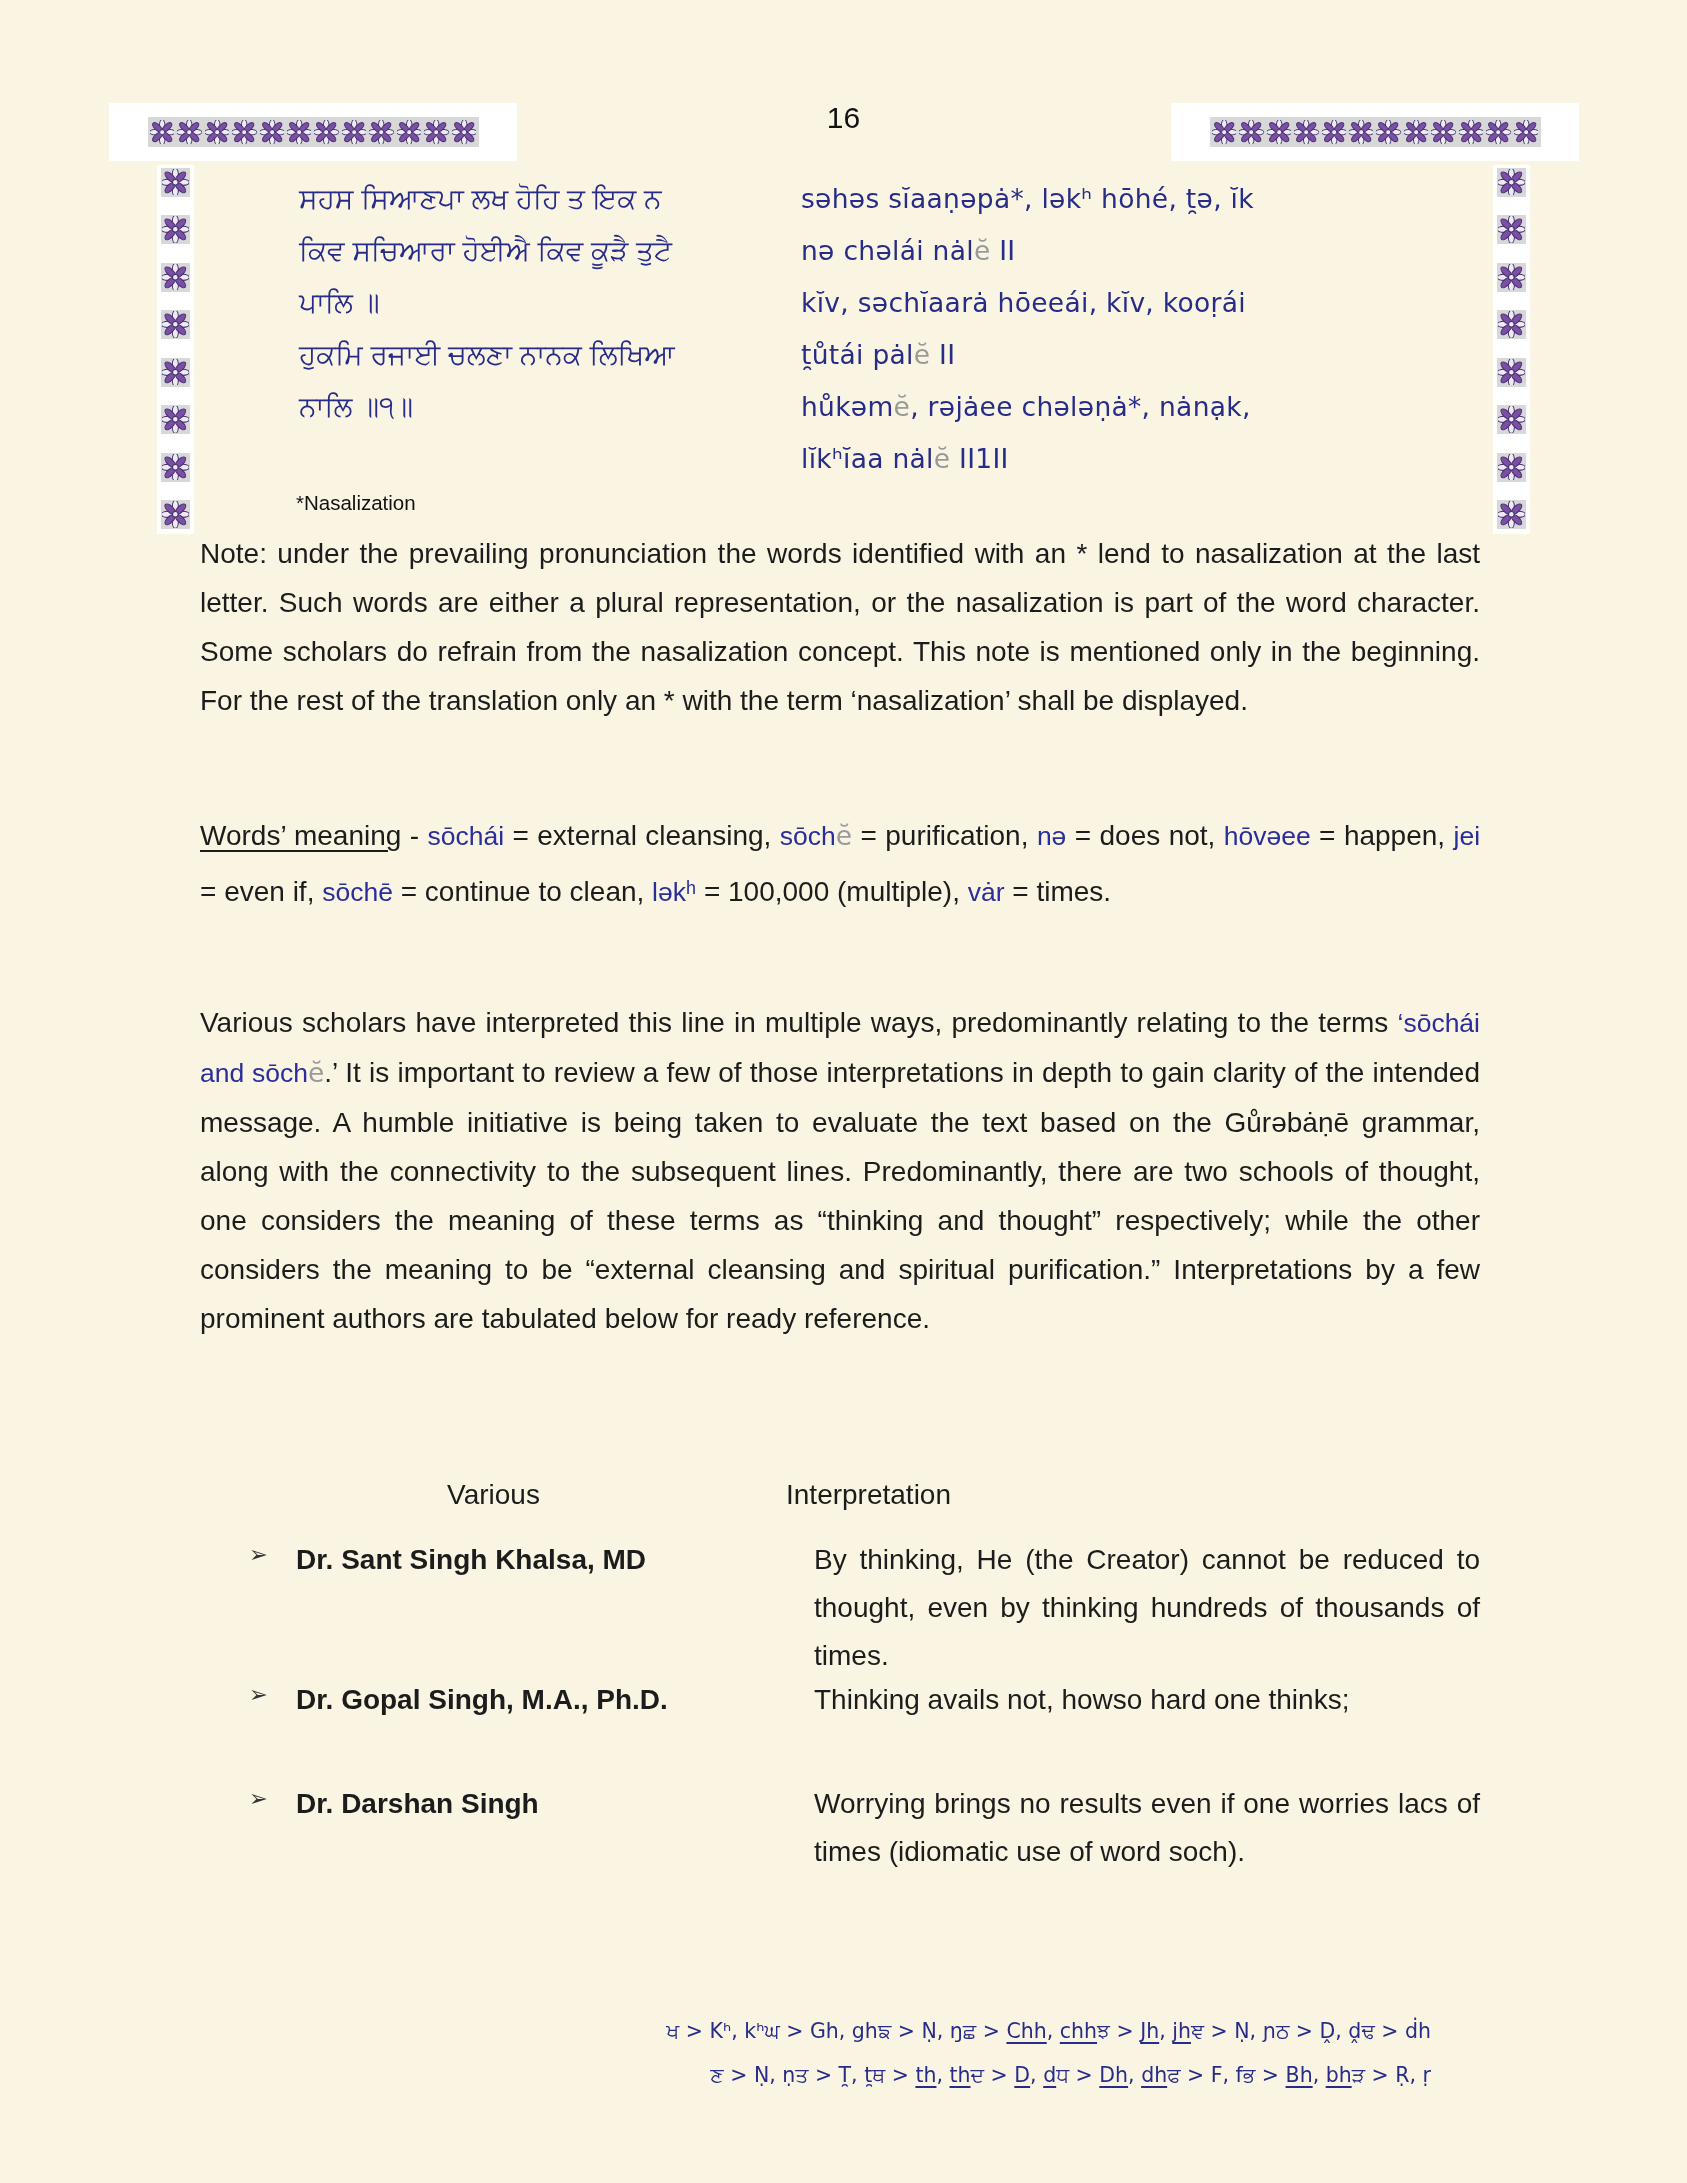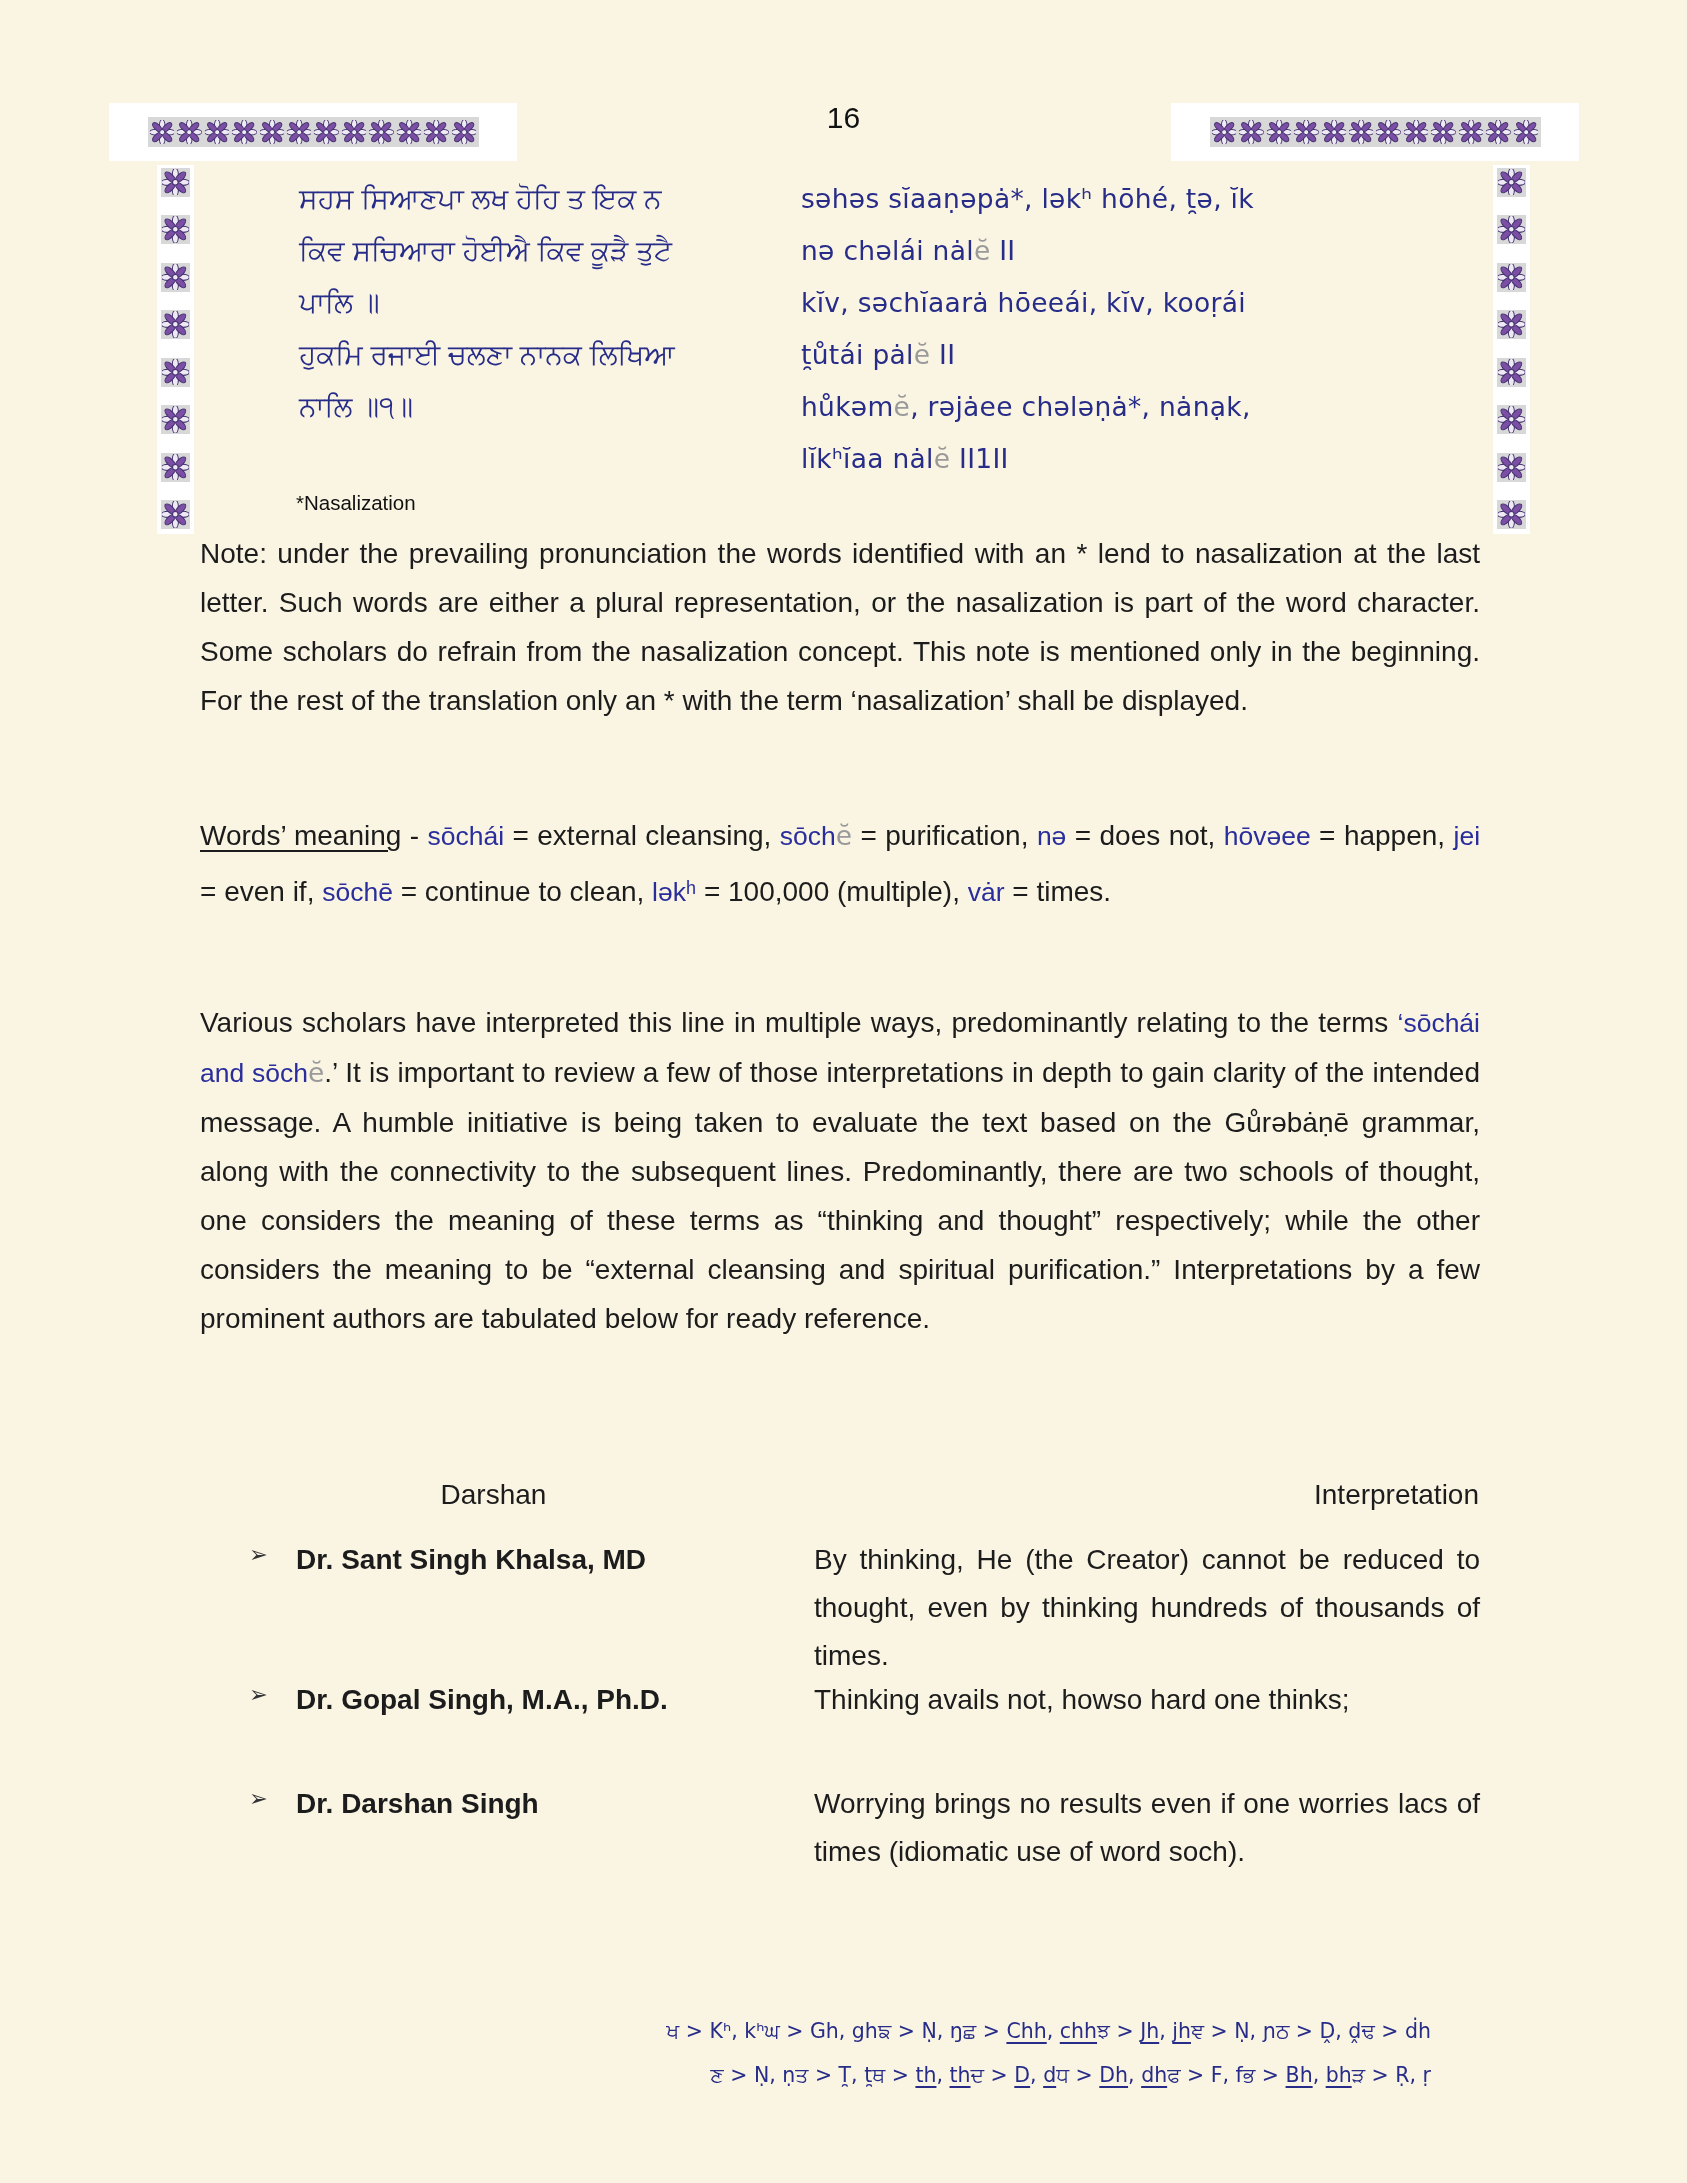--- a/index.html
+++ b/index.html
@@ -65,21 +65,21 @@
   .words{top:808px;line-height:56px;}
   .scholars{top:998px;}
   
   .b{color:#2a2d9c;font-family:Liberation Sans, sans-serif;font-size:26.5px;}
   .g{color:#9a9a9a;font-family:"DejaVu Sans",sans-serif;font-size:26.5px;}
   .bu{text-decoration:underline;text-underline-offset:4.6px;}
   .u{text-decoration:underline;text-underline-offset:4px;}
   
   .th{position:absolute;top:1479px;font-size:28px;color:#1c1c1c;}
   .th-author{left:295px;width:397px;text-align:center;}
-  .th-interp{left:814px;width:665px;text-align:right;}
+  .th-interp{left:786px;width:665px;text-align:left;}
   .trow{position:absolute;left:0;width:1687px;}
   .trow-0{top:1536px;}
   .trow-1{top:1676px;}
   .trow-2{top:1780px;}
   .bullet{
     position:absolute;left:249px;top:5.3px;
     font-size:22.5px;color:#333;
   }
   .tauthor{
     position:absolute;left:296px;width:476px;
@@ -657,21 +657,21 @@
     <div class="tline"><span>hůkəm</span><span class="g">ĕ</span><span>, rəjȧee chələṇȧ*, nȧnạk,</span></div>
     <div class="tline"><span>lĭkʰĭaa nȧl</span><span class="g">ĕ</span><span> II1II</span></div>
   </div>
 
   <div class="footnote">*Nasalization</div>
 
   <p class="para note">Note: under the prevailing pronunciation the words identified with an * lend to nasalization at the last letter. Such words are either a plural representation, or the nasalization is part of the word character. Some scholars do refrain from the nasalization concept. This note is mentioned only in the beginning. For the rest of the translation only an * with the term ‘nasalization’ shall be displayed.</p>
   <p class="para words"><span class="bu">Words’ meaning</span><span> - </span><span class="b">sōchái</span><span> = external cleansing, </span><span class="b">sōch</span><span class="g">ĕ</span><span> = purification, </span><span class="b">nə</span><span> = does not, </span><span class="b">hōvəee</span><span> = happen, </span><span class="b">jei</span><span> = even if, </span><span class="b">sōchē</span><span> = continue to clean, </span><span class="b">ləkʰ</span><span> = 100,000 (multiple), </span><span class="b">vȧr</span><span> = times.</span></p>
   <p class="para scholars"><span>Various scholars have interpreted this line in multiple ways, predominantly relating to the terms </span><span class="b">‘sōchái and sōch</span><span class="g">ĕ</span><span>.’ It is important to review a few of those interpretations in depth to gain clarity of the intended message. A humble initiative is being taken to evaluate the text based on the Gůrəbȧṇē grammar, along with the connectivity to the subsequent lines. Predominantly, there are two schools of thought, one considers the meaning of these terms as “thinking and thought” respectively; while the other considers the meaning to be “external cleansing and spiritual purification.” Interpretations by a few prominent authors are tabulated below for ready reference.</span></p>
 
-  <div class="th th-author">Darshan</div>
+  <div class="th th-author">Various</div>
   <div class="th th-interp">Interpretation</div>
 
   <div class="trow trow-0">
     <span class="bullet">➢</span>
     <div class="tauthor">Dr. Sant Singh Khalsa, MD</div>
     <div class="tinterp">By thinking, He (the Creator) cannot be reduced to thought, even by thinking hundreds of thousands of times.</div>
   </div>
   <div class="trow trow-1">
     <span class="bullet">➢</span>
     <div class="tauthor">Dr. Gopal Singh, M.A., Ph.D.</div>

